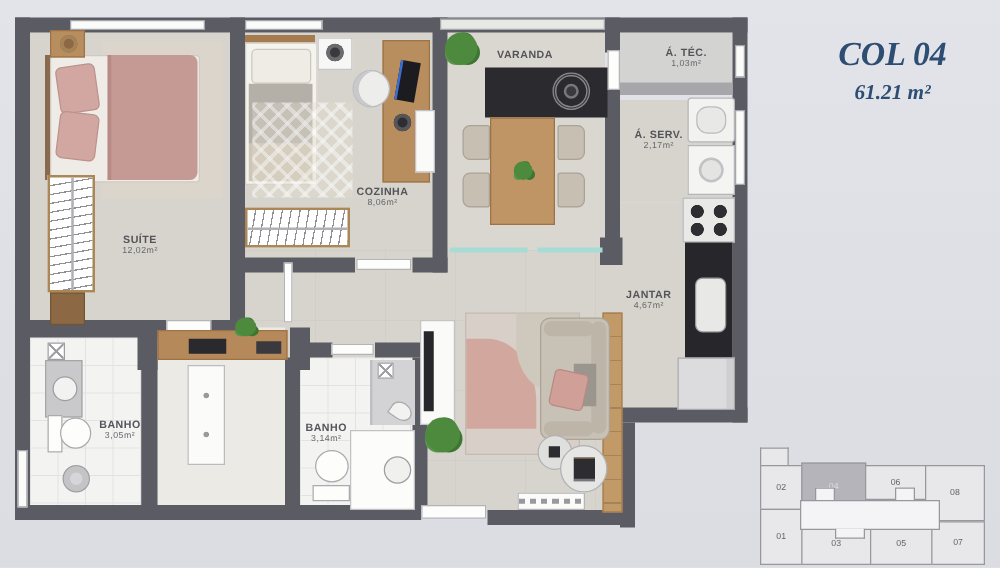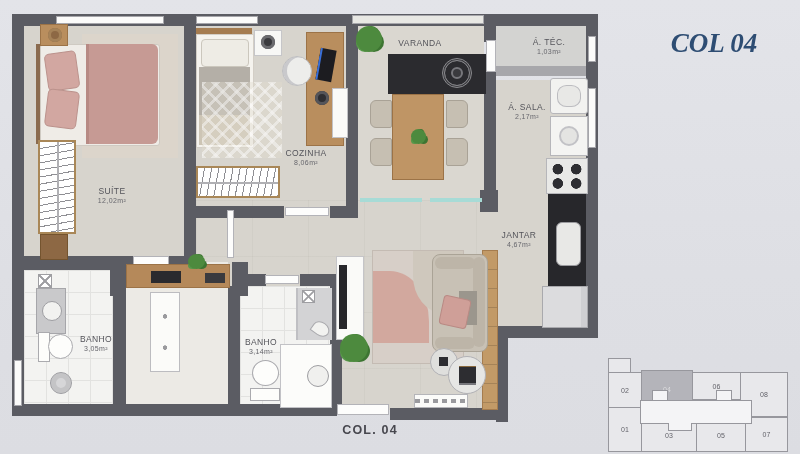--- a/index.html
+++ b/index.html
@@ -13,21 +13,21 @@
   .wall{position:absolute;background:#5b5c63;}
   .wall.lt{background:#a7a7ab;}
   .win{position:absolute;background:#fbfbfa;border:1px solid #a6a6ab;box-sizing:border-box;}
   .door{position:absolute;background:#fdfdfc;border:1px solid #b3b3b8;box-sizing:border-box;}
   .glass{position:absolute;background:#a7dbd6;}
   .wood{position:absolute;background:#b98e5e;border:1px solid #9c7347;box-sizing:border-box;}
   .plant{position:absolute;border-radius:50%;background:#4d8a3e;
          box-shadow:5px 3px 0 -3px #3d7532,-4px 4px 0 -4px #57984a,2px -4px 0 -4px #346a2a;}
   .lbl{position:absolute;transform:translate(-50%,-50%);text-align:center;color:#54545a;
        letter-spacing:.4px;white-space:nowrap;line-height:1.15;}
-  .lbl .nm{font-size:8.5px;font-weight:normal;}
+  .lbl .nm{font-size:8.5px;font-weight:bold;}
   .lbl .ar{font-size:7px;color:#67676d;}
   .hang-v{position:absolute;background:#fff;border:2px solid #a98757;box-sizing:border-box;
           background-image:repeating-linear-gradient(170deg,transparent 0 6px,#8f8f94 6px 7px);}
   .hang-h{position:absolute;background:#fff;border:2px solid #a98757;box-sizing:border-box;
           background-image:repeating-linear-gradient(100deg,transparent 0 6px,#8f8f94 6px 7px);}
   .kp-cell{position:absolute;background:#e8e8eb;border:1px solid #97979d;box-sizing:border-box;
            display:flex;align-items:center;justify-content:center;font-size:7px;color:#63636a;}
   .kp-cell.hi{background:#b4b4ba;color:#dcdcde;}
   .title-name{position:absolute;left:628px;top:28px;width:172px;text-align:center;
               font-family:"Liberation Serif",serif;font-style:italic;font-weight:bold;
@@ -220,38 +220,38 @@
     <div class="ar">8,06m²</div>
   </div>
   <div class="lbl" style="left:420px;top:44px;">
     <div class="nm">VARANDA</div>
   </div>
   <div class="lbl" style="left:549px;top:47px;">
     <div class="nm">Á. TÉC.</div>
     <div class="ar">1,03m²</div>
   </div>
   <div class="lbl" style="left:527px;top:112px;">
-    <div class="nm">Á. SALA.</div>
+    <div class="nm">Á. SERV.</div>
     <div class="ar">2,17m²</div>
   </div>
   <div class="lbl" style="left:519px;top:240px;">
     <div class="nm">JANTAR</div>
     <div class="ar">4,67m²</div>
   </div>
   <div class="lbl" style="left:96px;top:344px;">
     <div class="nm">BANHO</div>
     <div class="ar">3,05m²</div>
   </div>
   <div class="lbl" style="left:261px;top:347px;">
     <div class="nm">BANHO</div>
     <div class="ar">3,14m²</div>
   </div>
 
   <div class="title-name">COL 04</div>
-  <div class="plan-bottom">COL. 04</div>
+  <div class="title-area">61.21 m²</div>
 
   <div class="abs" style="left:600px;top:355px;width:200px;height:99px;">
     <div class="kp-cell" style="left:8px;top:3px;width:23px;height:15px;border-bottom:none;"></div>
     <div class="kp-cell" style="left:8px;top:17px;width:34px;height:36px;">
         <span>02</span>
       </div>
     <div class="kp-cell hi" style="left:41px;top:15px;width:52px;height:38px;">
         <span>04</span>
       </div>
     <div class="kp-cell" style="left:92px;top:17px;width:49px;height:28px;">

